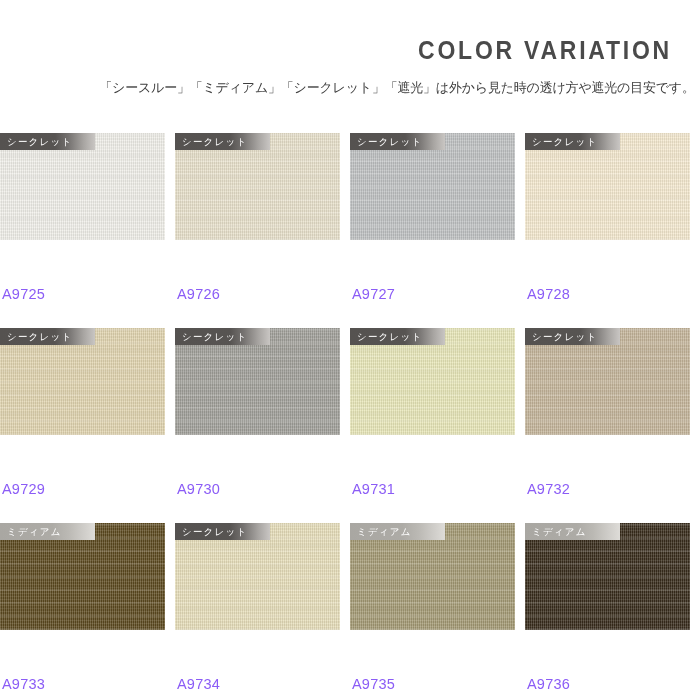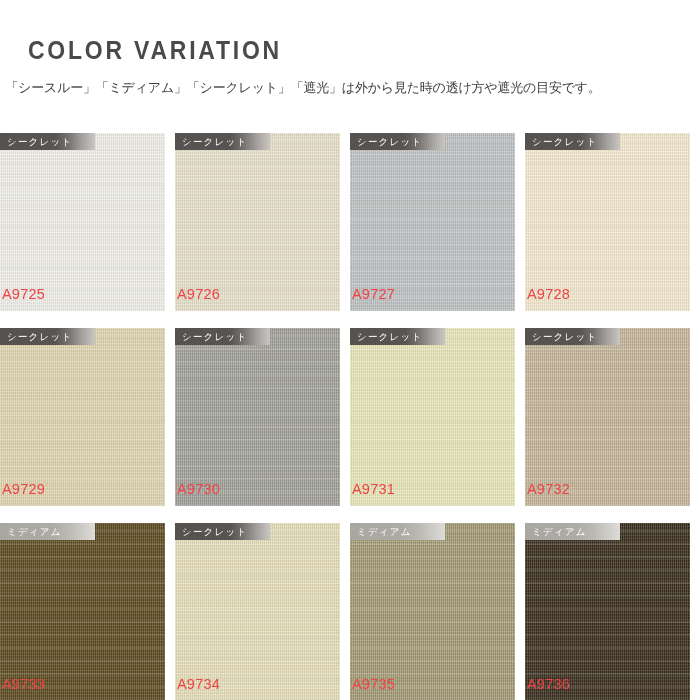--- a/index.html
+++ b/index.html
@@ -13,21 +13,21 @@
     font-family: "Liberation Sans", "DejaVu Sans", sans-serif;
     overflow: hidden;
     position: relative;
     color: #333333;
   }
 
   
   #page-header {
     width: 700px;
     padding-top: 38px;
-    text-align: left;
+    text-align: right;
   }
   #page-title {
     font-family: "Liberation Sans", "DejaVu Sans", sans-serif;
     font-size: 25px;
     font-weight: bold;
     letter-spacing: 3.0px;
     color: #4a4a4a;
     line-height: 1;
     margin: 0;
     transform: scaleX(0.92);
@@ -61,21 +61,21 @@
     width: 178px;
     margin-right: 0;
     position: relative;
   }
   .swatch-cell.col-0 { margin-left: 0; }
 
   
   .swatch-tile {
     position: relative;
     width: 165px;
-    height: 178px;
+    height: 107px;
     overflow: hidden;
   }
   
   .swatch-tile .weave {
     position: absolute;
     inset: 0;
     background-image:
       repeating-linear-gradient(
         90deg,
         rgba(255,255,255,0.16) 0px,
@@ -146,21 +146,21 @@
         #dedcd8 100%);
     text-align: center;
   }
 
   
   .swatch-code {
     position: absolute;
     left: 2px;
     top: 154px;
     font-size: 14.5px;
-    color: #ef4444;
+    color: #8b5cf6;
     letter-spacing: 0.2px;
     line-height: 1;
   }
 </style>
 </head>
 <body>
 
 <div id="page-header">
   <div id="page-title">COLOR VARIATION</div>
   <div id="page-subtitle">「シースルー」「ミディアム」「シークレット」「遮光」は外から見た時の透け方や遮光の目安です。</div>

